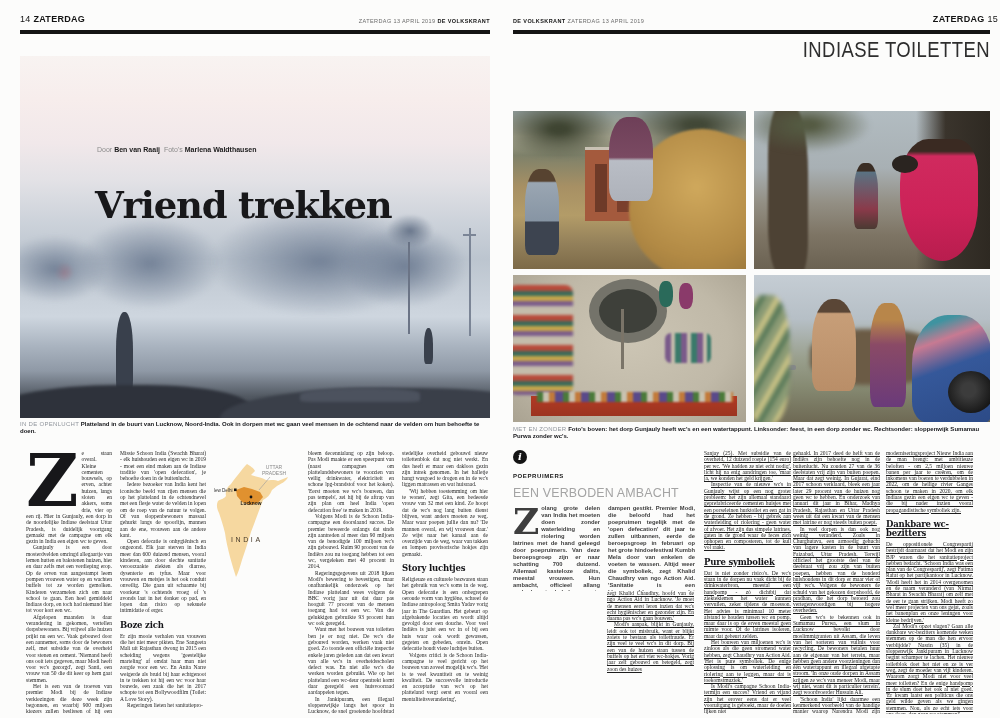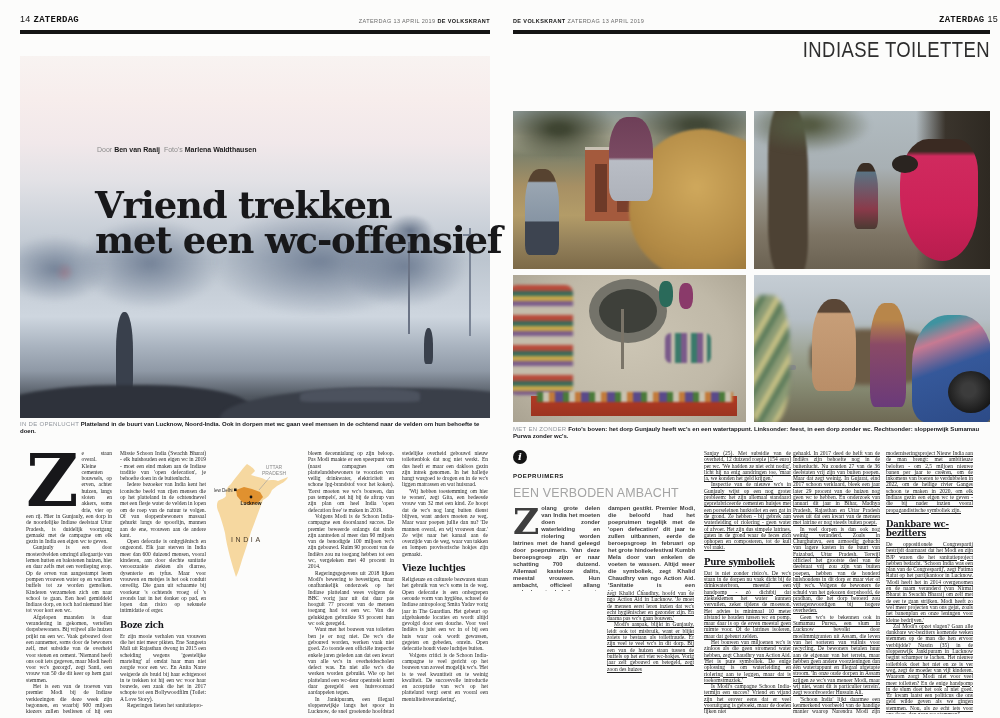--- a/index.html
+++ b/index.html
@@ -2,21 +2,21 @@
 <html><head>
 <meta charset="utf-8">
 <style>
   * { box-sizing: border-box; }
   html,body { margin:0; padding:0; background:#e8e8e6; }
   .spread { position:relative; width:1000px; height:718px; background:#fcfcfb; overflow:hidden;
             font-family:"Liberation Sans", sans-serif; }
 
   
   .folio { position:absolute; top:14px; font-size:9px; color:#141414; letter-spacing:.3px; }
-  .folio b { font-weight:bold;font-family:Liberation Mono, monospace; }
+  .folio b { font-weight:bold; }
   .dateline { position:absolute; top:18px; font-size:5.5px; color:#6a6a6a; letter-spacing:.4px; }
   .dateline b { color:#141414; }
   .rule { position:absolute; top:30px; height:4px; background:#141414; }
   .section-title { position:absolute; top:37px; right:10px; width:480px; text-align:right;
                    font-size:22px; font-weight:400; color:#2e2e2e; letter-spacing:.5px;
                    transform:scaleX(.84); transform-origin:right center; }
 
   
   .feature-photo { position:absolute; left:20px; top:56px; width:470px; height:362px; overflow:hidden;
       background:linear-gradient(180deg,#f8f3f1 0%,#f7edec 12%,#f1e8ea 24%,#e3e2e6 34%,
@@ -104,21 +104,21 @@
     <div class="mud" style="left:200px;bottom:-30px;width:330px;height:60px;background:#3a3f49;"></div>
     <div class="mud" style="left:280px;bottom:16px;width:120px;height:14px;background:#4c525e;"></div>
   </div>
 
   <div class="byline">
     <span>Door</span>
     <b>Ben van Raaij</b>&nbsp;
     <span>Foto's</span>
     <b>Marlena Waldthausen</b>
   </div>
-  <h1 class="headline"><span>Vriend trekken</span><br><span>met een wc-offensief</span></h1>
+  <h1 class="headline"><span>Vriend trekken</span><br></h1>
 
   <div class="caption" style="left:20px;top:421px;width:470px;">
     <span class="kick">IN DE OPENLUCHT</span>
     <b>Platteland in de buurt van Lucknow, Noord-India. Ook in dorpen met wc gaan veel mensen in de ochtend naar de velden om hun behoefte te doen.</b>
   </div>
 
   <div class="ph" style="left:513px;top:111px;width:233px;height:158px;background:linear-gradient(180deg,#8e9a98 0%,#a9a893 16%,#7e816a 28%,#a79064 48%,#b39c68 66%,#93805a 84%,#7c6a48 100%);">
     <div style="left:-14px;top:-12px;width:120px;height:60px;border-radius:50%;background:radial-gradient(ellipse,#3e4431 10%,rgba(62,68,49,0) 70%);filter:blur(2px);"></div>
     <div style="right:-20px;top:-16px;width:140px;height:60px;border-radius:50%;background:radial-gradient(ellipse,#414736 10%,rgba(65,71,54,0) 70%);filter:blur(2px);"></div>
     <div style="left:72px;top:36px;width:58px;height:74px;background:#a45a3d;border-top:3px solid #c9c2b4;">
@@ -208,21 +208,21 @@
           <p>Regeringsgegevens uit 2018 lijken Modi's bewering te bevestigen, maar onafhankelijk onderzoek op het Indiase platteland wees volgens de BBC vorig jaar uit dat daar pas hooguit 77 procent van de mensen toegang had tot een wc. Van die gelukkigen gebruikte 93 procent hun wc ook geregeld.</p>
           <p>Want met het bouwen van toiletten ben je er nog niet. De wc's die gebouwd worden, werken vaak niet goed. Zo toonde een officiële inspectie enkele jaren geleden aan dat een kwart van alle wc's in overheidsscholen defect was. En niet alle wc's die werken worden gebruikt. Wie op het platteland een wc-deur opentrekt komt daar geregeld een huisvoorraad aardappelen tegen.</p>
           <p>In Jankipuram, een illegaal sloppenwijkje langs het spoor in Lucknow, de snel groeiende hoofdstad van Uttar Pradesh, staat al maanden een door de</p>
         </div>
     </div>
     <div class="col">
       <div class="plist">
           <p>stedelijke overheid gebouwd nieuw toilettenblok dat nog niet werkt. En dus heeft er maar een dakloos gezin zijn intrek genomen. In het halletje hangt wasgoed te drogen en in de wc's liggen matrassen en wat huisraad.</p>
           <p>'Wij hebben toestemming om hier te wonen', zegt Gita, een bedeesde vrouw van 32 met een kind. Ze hoopt dat de wc's nog lang buiten dienst blijven, want anders moeten ze weg. Maar waar poepen jullie dan nu? 'De mannen overal, en wij vrouwen daar.' Ze wijst naar het kanaal aan de overzijde van de weg, waar van takken en lompen provisorische hokjes zijn gemaakt.</p>
         </div>
-      <h3 class="subhead">Vieze luchtjes</h3>
+      <h3 class="subhead">Story luchtjes</h3>
       <div class="plist">
           <p>Religieuze en culturele bezwaren staan het gebruik van wc's soms in de weg. Open defecatie is een onbegrepen oeroude vorm van hygiëne, schreef de Indiase antropoloog Smita Yadav vorig jaar in The Guardian. Het gebeurt op afgebakende locaties en wordt altijd gevolgd door een douche. Voor veel Indiërs is juist een wc in of bij een huis waar ook wordt gewassen, gegeten en gebeden, onrein. Open defecatie houdt vieze luchtjes buiten.</p>
           <p>Volgens critici is de Schoon India-campagne te veel gericht op het bouwen van zoveel mogelijk wc's. 'Het is te veel kwantiteit en te weinig kwaliteit. De succesvolle introductie en acceptatie van wc's op het platteland vergt eerst en vooral een mentaliteitsverandering',</p>
         </div>
     </div>
   </div>
 
   <div class="sidebar">
     <div class="info-icon"><span>i</span></div>
     <div class="sb-kicker">POEPRUIMERS</div>

